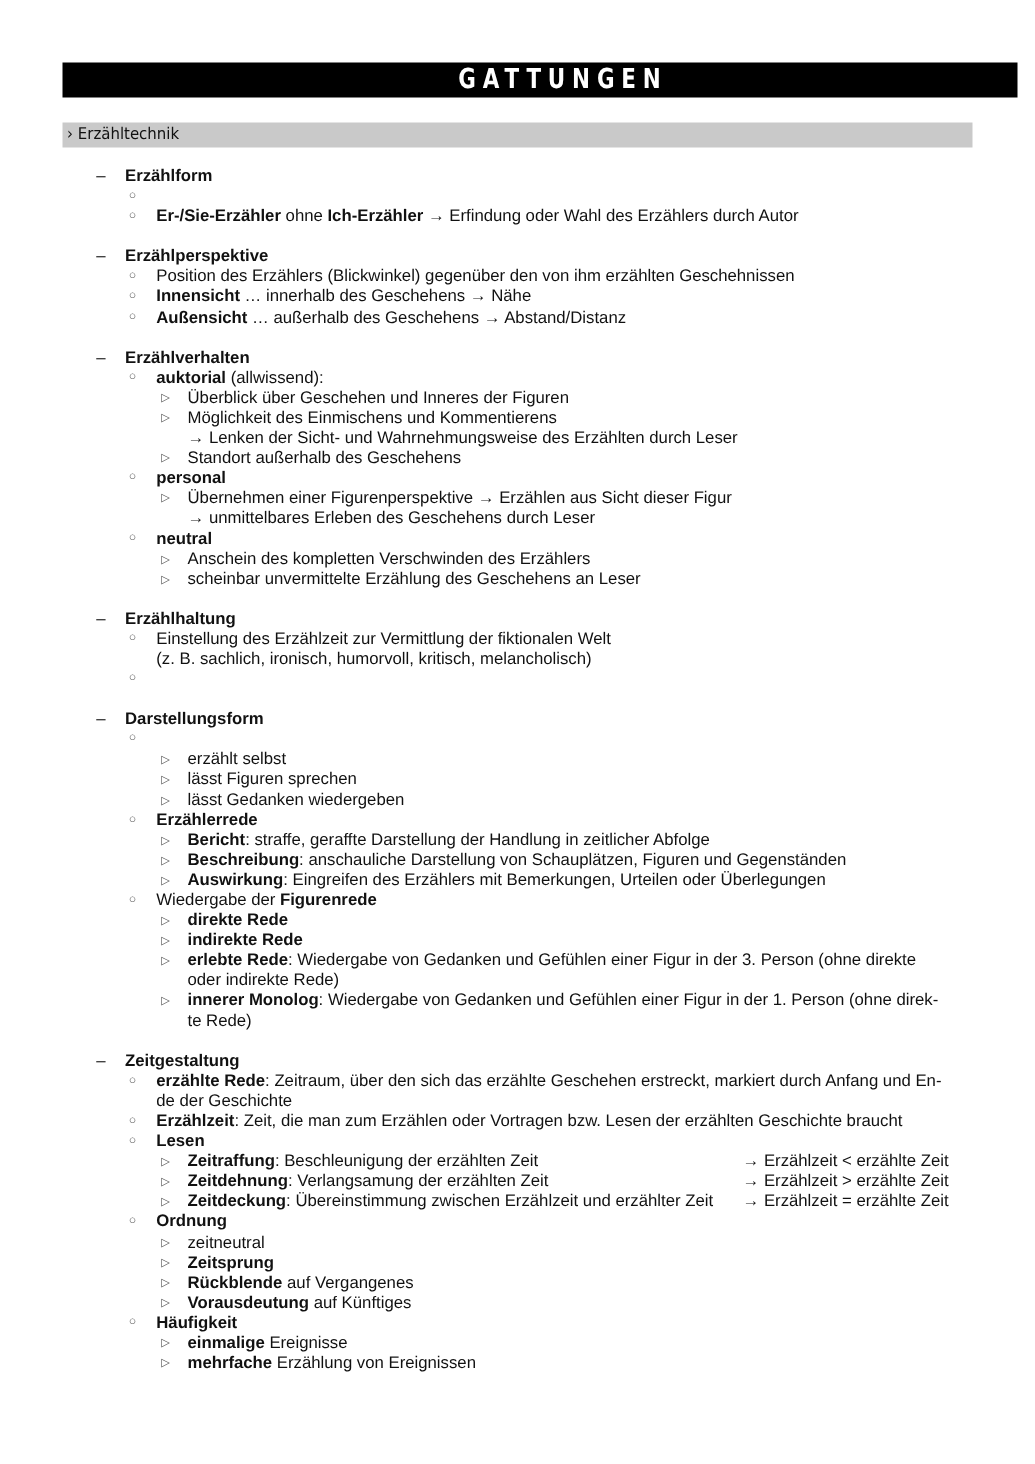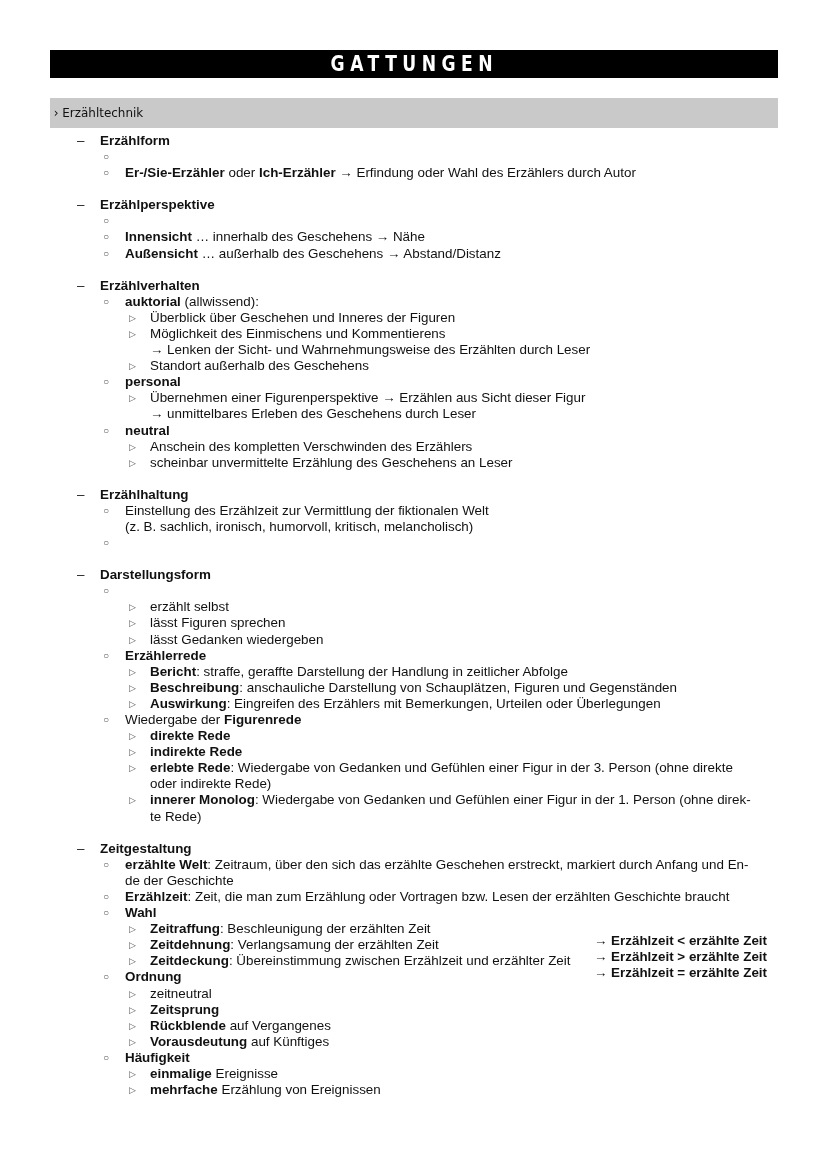--- a/index.html
+++ b/index.html
@@ -3,67 +3,67 @@
   <meta charset="utf-8">
   <style>
     html, body { margin: 0; padding: 0; background: #ffffff; }
     body {
       width: 828px; height: 1171px; position: relative; overflow: hidden;
       font-family: "Liberation Sans", sans-serif; color: #111;
       font-size: 13.4px; line-height: 16.1px;
     }
     .title-bar {
       position: absolute; left: 50px; top: 50px; width: 728px; height: 28px;
-      background: #000; display: flex; align-items: center; justify-content: center;
+      background: #000; display: flex; align-items: center; justify-content: center; padding-left: 36px;
     }
     .title-bar span {
       color: #fff; font-family: "DejaVu Sans", sans-serif; font-weight: bold;
       font-size: 22px; letter-spacing: 7px; transform: scaleX(0.78); display: inline-block;
     }
     .section-bar {
-      position: absolute; left: 50px; top: 98px; width: 728px; height: 30px;
+      position: absolute; left: 50px; top: 98px; width: 728px; height: 20px;
       background: #c9c9c9; display: flex; align-items: center;
     }
     .section-bar span {
       font-family: "DejaVu Sans", sans-serif; font-size: 13px; padding-left: 4px;
       transform: scaleX(0.92); transform-origin: left; display: inline-block; color: #111;
     }
     .content { position: absolute; left: 0; top: 133px; width: 828px; }
     .group { margin-bottom: 16px; }
     .line { position: relative; white-space: nowrap; height: 16.1px; }
     .lvl0 { padding-left: 100px; font-weight: bold; }
     .lvl1 { padding-left: 125px; }
     .lvl2 { padding-left: 150px; }
     .bullet { position: absolute; top: 0; font-weight: normal; }
     .lvl0 .bullet { left: 77px; }
     .lvl1 .bullet { left: 103px; font-size: 10px; color: #555; }
     .lvl2 .bullet { left: 129px; font-size: 9px; color: #555; }
     b { font-weight: bold; }
-    .right-col { position: absolute; left: 594px; top: 12px; font-weight: bold; }
+    .right-col { position: absolute; left: 594px; top: 0; }
   </style>
 </head>
 <body>
 
 <div class="title-bar">
   <span>GATTUNGEN</span>
 </div>
 
 <div class="section-bar">
   <span>› Erzähltechnik</span>
 </div>
 
 <div class="content" id="content">
     <div class="group">
       <div class="line lvl0"><span class="bullet">–</span><span>Erzählform</span></div>
       <div class="line lvl1"><span class="bullet">○</span></div>
-      <div class="line lvl1"><span class="bullet">○</span><b>Er-/Sie-Erzähler</b><span> oder </span><b>Ich-Erzähler</b><span> → Erfindung oder Wahl des Erzählers durch Autor</span></div>
+      <div class="line lvl1"><span class="bullet">○</span><b>Er-/Sie-Erzähler</b><span> ohne </span><b>Ich-Erzähler</b><span> → Erfindung oder Wahl des Erzählers durch Autor</span></div>
     </div>
     <div class="group">
       <div class="line lvl0"><span class="bullet">–</span><span>Erzählperspektive</span></div>
-      <div class="line lvl1"><span class="bullet">○</span></div>
+      <div class="line lvl1"><span class="bullet">○</span><span>Position des Erzählers (Blickwinkel) gegenüber den von ihm erzählten Geschehnissen</span></div>
       <div class="line lvl1"><span class="bullet">○</span><b>Innensicht</b><span> … innerhalb des Geschehens → Nähe</span></div>
       <div class="line lvl1"><span class="bullet">○</span><b>Außensicht</b><span> … außerhalb des Geschehens → Abstand/Distanz</span></div>
     </div>
     <div class="group">
       <div class="line lvl0"><span class="bullet">–</span><span>Erzählverhalten</span></div>
       <div class="line lvl1"><span class="bullet">○</span><b>auktorial</b><span> (allwissend):</span></div>
       <div class="line lvl2"><span class="bullet">▷</span><span>Überblick über Geschehen und Inneres der Figuren</span></div>
       <div class="line lvl2"><span class="bullet">▷</span><span>Möglichkeit des Einmischens und Kommentierens</span></div>
       <div class="line lvl2"><span>→ Lenken der Sicht- und Wahrnehmungsweise des Erzählten durch Leser</span></div>
       <div class="line lvl2"><span class="bullet">▷</span><span>Standort außerhalb des Geschehens</span></div>
@@ -93,24 +93,24 @@
       <div class="line lvl1"><span class="bullet">○</span><span>Wiedergabe der </span><b>Figurenrede</b></div>
       <div class="line lvl2"><span class="bullet">▷</span><b>direkte Rede</b></div>
       <div class="line lvl2"><span class="bullet">▷</span><b>indirekte Rede</b></div>
       <div class="line lvl2"><span class="bullet">▷</span><b>erlebte Rede</b><span>: Wiedergabe von Gedanken und Gefühlen einer Figur in der 3. Person (ohne direkte</span></div>
       <div class="line lvl2"><span>oder indirekte Rede)</span></div>
       <div class="line lvl2"><span class="bullet">▷</span><b>innerer Monolog</b><span>: Wiedergabe von Gedanken und Gefühlen einer Figur in der 1. Person (ohne direk-</span></div>
       <div class="line lvl2"><span>te Rede)</span></div>
     </div>
     <div class="group">
       <div class="line lvl0"><span class="bullet">–</span><span>Zeitgestaltung</span></div>
-      <div class="line lvl1"><span class="bullet">○</span><b>erzählte Welt</b><span>: Zeitraum, über den sich das erzählte Geschehen erstreckt, markiert durch Anfang und En-</span></div>
+      <div class="line lvl1"><span class="bullet">○</span><b>erzählte Rede</b><span>: Zeitraum, über den sich das erzählte Geschehen erstreckt, markiert durch Anfang und En-</span></div>
       <div class="line lvl1"><span>de der Geschichte</span></div>
-      <div class="line lvl1"><span class="bullet">○</span><b>Erzählzeit</b><span>: Zeit, die man zum Erzählung oder Vortragen bzw. Lesen der erzählten Geschichte braucht</span></div>
-      <div class="line lvl1"><span class="bullet">○</span><b>Wahl</b></div>
+      <div class="line lvl1"><span class="bullet">○</span><b>Erzählzeit</b><span>: Zeit, die man zum Erzählen oder Vortragen bzw. Lesen der erzählten Geschichte braucht</span></div>
+      <div class="line lvl1"><span class="bullet">○</span><b>Lesen</b></div>
       <div class="line lvl2"><span class="bullet">▷</span><b>Zeitraffung</b><span>: Beschleunigung der erzählten Zeit</span><span class="right-col">→ Erzählzeit &lt; erzählte Zeit</span></div>
       <div class="line lvl2"><span class="bullet">▷</span><b>Zeitdehnung</b><span>: Verlangsamung der erzählten Zeit</span><span class="right-col">→ Erzählzeit &gt; erzählte Zeit</span></div>
       <div class="line lvl2"><span class="bullet">▷</span><b>Zeitdeckung</b><span>: Übereinstimmung zwischen Erzählzeit und erzählter Zeit</span><span class="right-col">→ Erzählzeit = erzählte Zeit</span></div>
       <div class="line lvl1"><span class="bullet">○</span><b>Ordnung</b></div>
       <div class="line lvl2"><span class="bullet">▷</span><span>zeitneutral</span></div>
       <div class="line lvl2"><span class="bullet">▷</span><b>Zeitsprung</b></div>
       <div class="line lvl2"><span class="bullet">▷</span><b>Rückblende</b><span> auf Vergangenes</span></div>
       <div class="line lvl2"><span class="bullet">▷</span><b>Vorausdeutung</b><span> auf Künftiges</span></div>
       <div class="line lvl1"><span class="bullet">○</span><b>Häufigkeit</b></div>
       <div class="line lvl2"><span class="bullet">▷</span><b>einmalige</b><span> Ereignisse</span></div>

